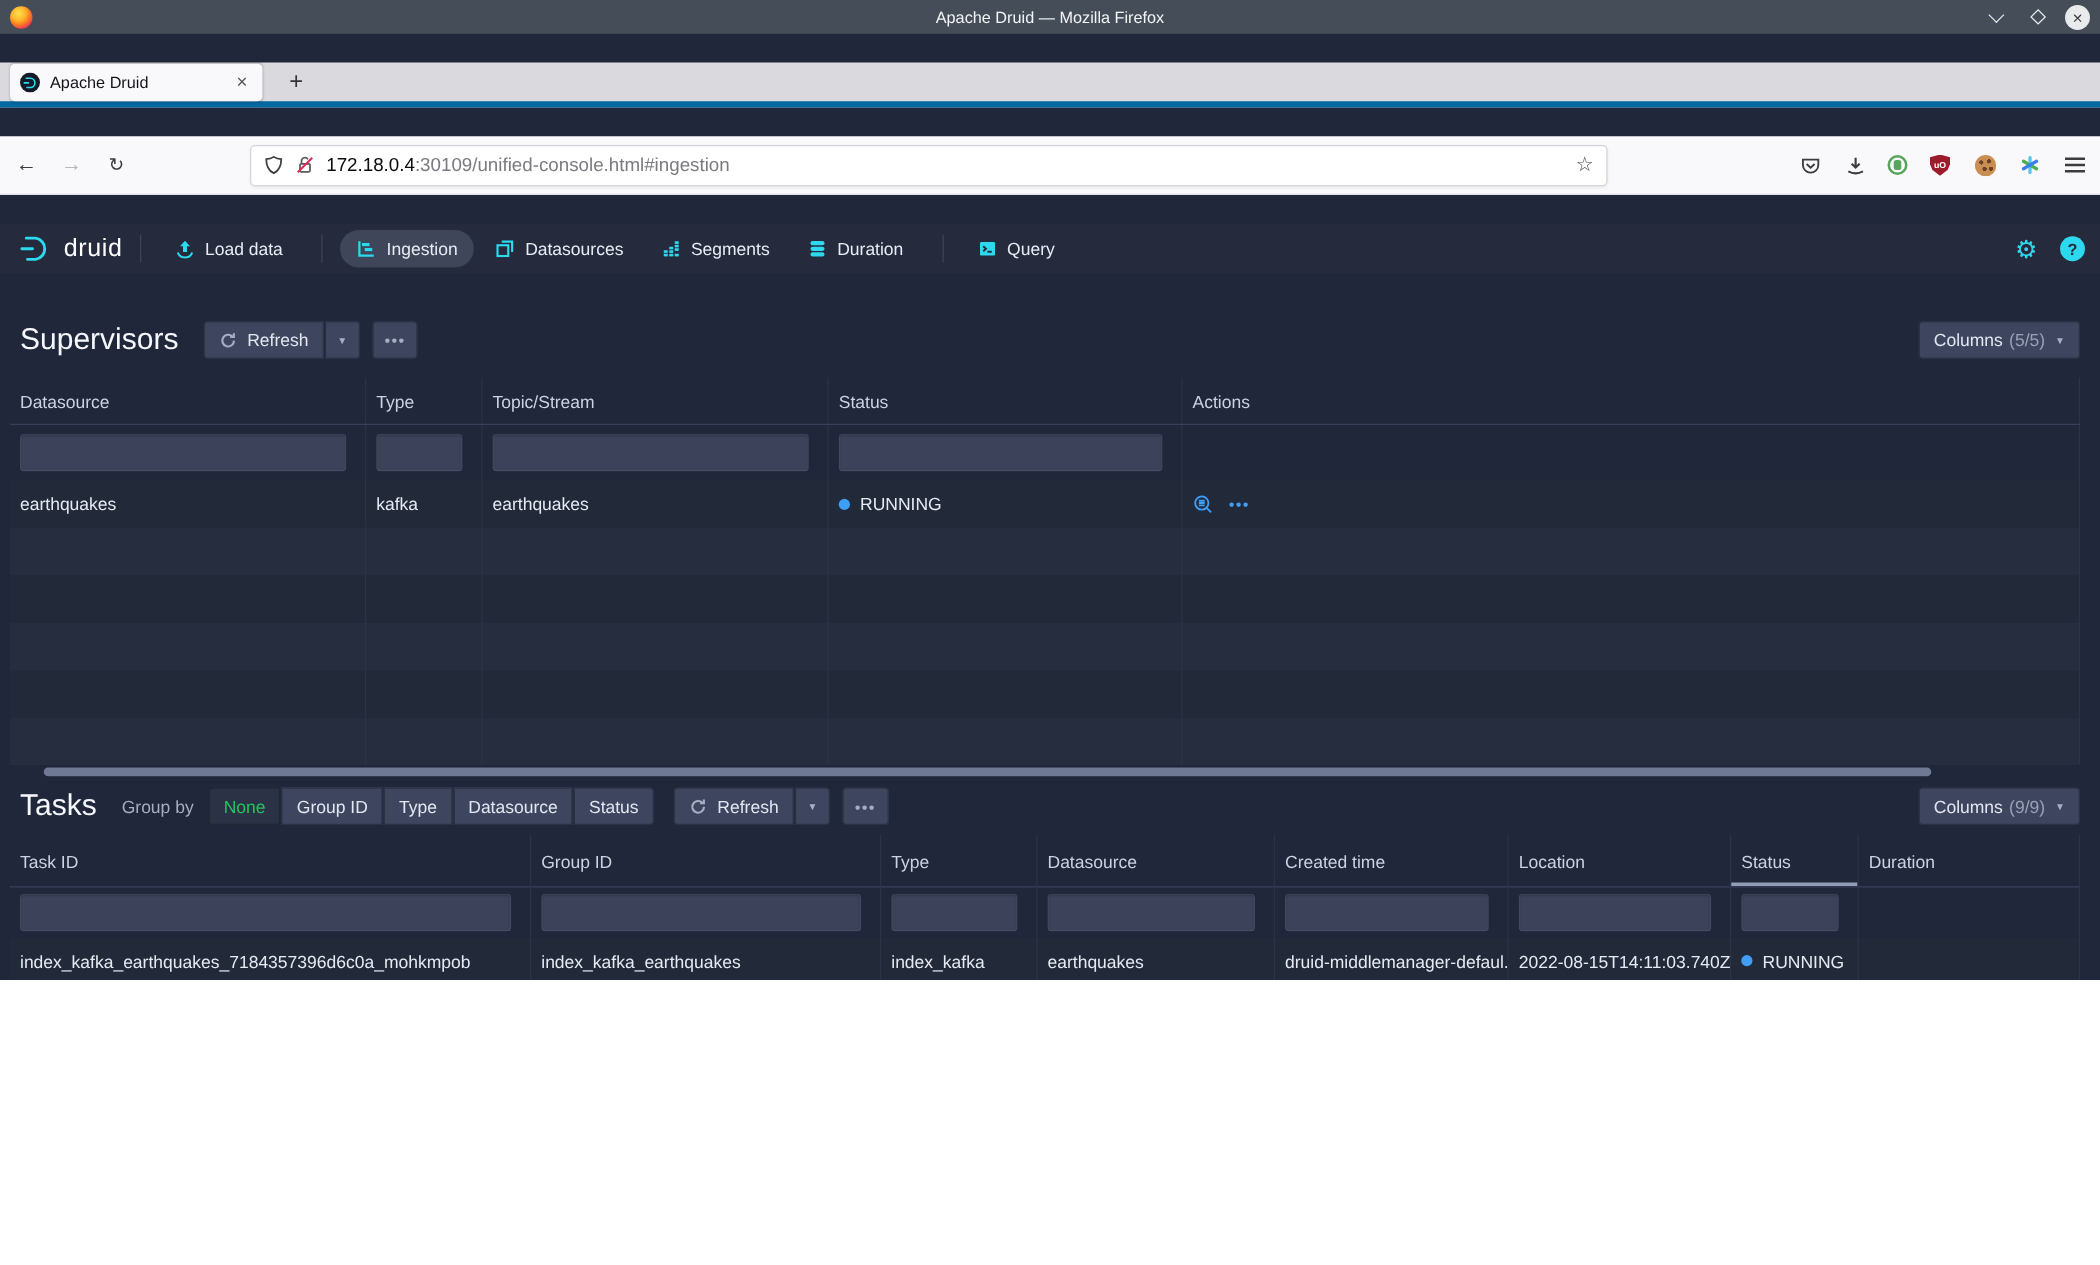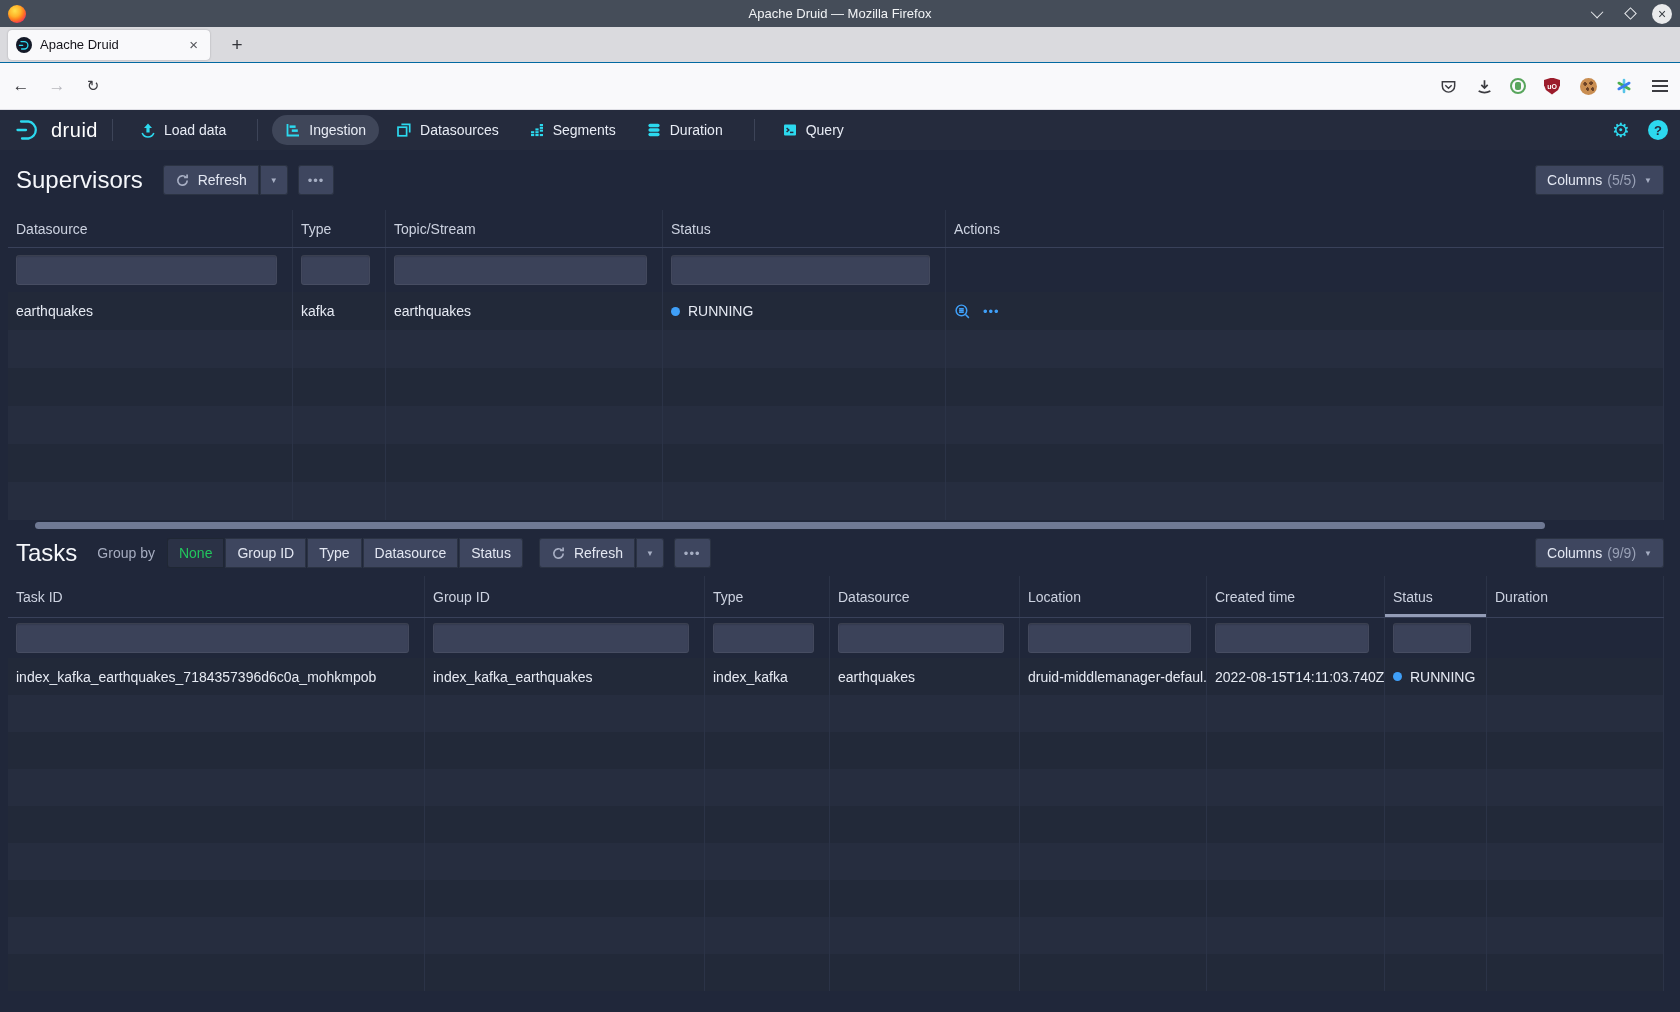--- a/index.html
+++ b/index.html
@@ -1,32 +1,32 @@
 <!DOCTYPE html>
 <html><head>
 <meta charset="utf-8">
 <style>
   * { margin:0; padding:0; box-sizing:border-box; }
   html,body { width:1680px; height:1012px; overflow:hidden; }
   body { font-family:"Liberation Sans","DejaVu Sans",sans-serif; }
-  .window { width:1680px; height:1012px; display:flex; flex-direction:column; background:#20273a; }
+  .window { width:1680px; height:784px; display:flex; flex-direction:column; background:#20273a;gap:23px; }
 
   
   .titlebar { height:27px; background:#454d59; display:flex; align-items:center; position:relative; flex:0 0 auto; }
   .ff-logo { width:18px; height:18px; margin-left:8px; border-radius:50%;
     background:radial-gradient(circle at 38% 32%, #ffe14d 0%, #ffb32a 35%, #ff7a1f 55%, #f1355c 78%, #9a3bd0 100%); }
   .tb-title { position:absolute; left:0; right:0; text-align:center; color:#f2f4f6; font-size:13px; }
   .win-controls { margin-left:auto; display:flex; align-items:center; gap:12px; padding-right:8px; z-index:2; }
   .wc { width:20px; height:20px; display:flex; align-items:center; justify-content:center; cursor:default; }
   .wc-min-glyph { width:9px; height:9px; border-left:1.6px solid #e9ebee; border-bottom:1.6px solid #e9ebee; transform:rotate(-45deg) translateY(-2px); }
   .wc-max-glyph { width:9px; height:9px; border:1.6px solid #e9ebee; transform:rotate(45deg); }
   .wc-close { background:#e9eaec; border-radius:50%; color:#3a3f46; font-size:14px; line-height:1; }
 
   
-  .tabbar { height:36px; background:#dadade; display:flex; align-items:center; flex:0 0 auto; border-bottom:1px solid #0369a1; }
+  .tabbar { height:36px; background:#dadade; display:flex; align-items:center; flex:0 0 auto; border-bottom:5px solid #0369a1; }
   .tab { margin-left:8px; width:202px; height:30px; background:#f9f9fb; border-radius:4px; display:flex; align-items:center; padding:0 8px; box-shadow:0 0 2px rgba(0,0,0,.25); }
   .tab-title { font-size:13px; color:#15141a; margin-left:8px; flex:1; white-space:nowrap; overflow:hidden; }
   .tab-close { color:#55565b; font-size:15px; padding:0 4px; }
   .newtab { margin-left:14px; font-size:19px; color:#33343a; width:26px; height:26px; display:flex; align-items:center; justify-content:center; border-radius:4px; }
 
   
   .toolbar { height:47px; background:#f9f9fb; border-bottom:1px solid #e0e0e6; display:flex; align-items:center; flex:0 0 auto; }
   .nav-btn { width:30px; height:30px; display:flex; align-items:center; justify-content:center; font-size:17px; color:#3c3c41; margin-left:6px; border-radius:4px; }
   .nav-btn.disabled { color:#b7b7bd; }
   .reload-glyph { font-size:15px; }
@@ -146,20 +146,36 @@
       <span class="tab-title">Apache Druid</span>
       <span class="tab-close">×</span>
     </div>
     <div class="newtab">+</div>
   </div>
 
   <div class="toolbar">
     <div class="nav-btn">←</div>
     <div class="nav-btn disabled">→</div>
     <div class="nav-btn reload-glyph">↻</div>
+    <div class="urlbar">
+      <span class="sep-ico">
+        <svg width="16" height="16" viewBox="0 0 16 16">
+            <path d="M8 1.5 C10 2.8 12 3.2 14 3.3 14 8 12.5 12.3 8 14.5 3.5 12.3 2 8 2 3.3 4 3.2 6 2.8 8 1.5 Z" fill="none" stroke="#3c3c41" stroke-width="1.4"></path>
+          </svg>
+      </span>
+      <span class="sep-ico">
+        <svg width="16" height="16" viewBox="0 0 16 16">
+          <path d="M5.2 7 V4.8 a2.8 2.8 0 0 1 5.2-1.3" fill="none" stroke="#5a5a5f" stroke-width="1.4"></path>
+          <rect x="4" y="7" width="8" height="6.4" rx="1" fill="none" stroke="#5a5a5f" stroke-width="1.4"></rect>
+          <path d="M2.2 13.8 L13.8 2.2" stroke="#e22850" stroke-width="1.5"></path>
+        </svg>
+      </span>
+      <span class="url-text"><span class="url-host">172.18.0.4</span><span class="url-rest">:30109/unified-console.html#ingestion</span></span>
+      <span class="star">☆</span>
+    </div>
     <div class="tb-right">
       <span class="tb-ico">
         <svg width="17" height="17" viewBox="0 0 16 16" fill="none" stroke="#3c3c41" stroke-width="1.4">
             <path d="M2.2 3.5 h11.6 v4 a5.8 5.8 0 0 1-11.6 0 z"></path>
             <path d="M5 6.8 l3 2.8 3-2.8"></path>
           </svg>
       </span>
       <span class="tb-ico">
         <svg width="17" height="17" viewBox="0 0 16 16" fill="none" stroke="#3c3c41" stroke-width="1.6">
             <path d="M8 2 v7 M5 6.5 L8 9.5 l3 -3"></path>
@@ -398,22 +414,22 @@
           <span class="caret">▼</span>
         </div>
       </div>
 
       <div class="tbl task-table">
         <div class="thead grid-task">
           <div class="th">Task ID</div>
           <div class="th">Group ID</div>
           <div class="th">Type</div>
           <div class="th">Datasource</div>
+          <div class="th">Created time</div>
           <div class="th">Location</div>
-          <div class="th">Created time</div>
           <div class="th sorted">Status</div>
           <div class="th">Duration</div>
         </div>
       </div>
       <div class="task-body tbl task-table">
         <div class="tfilter grid-task">
           <div class="td">
               <input class="filter-input" style="">
             </div>
           <div class="td">

